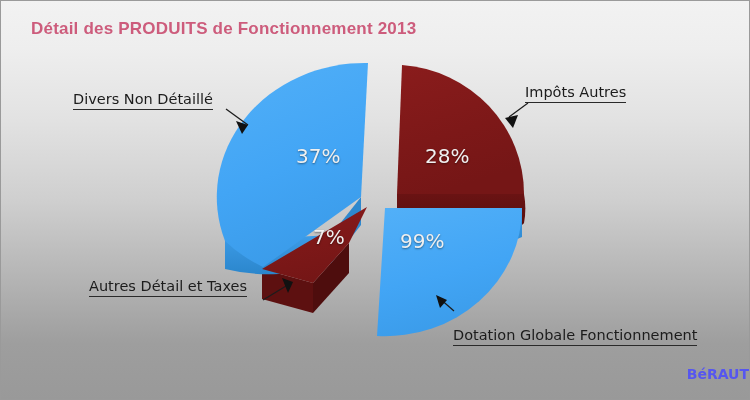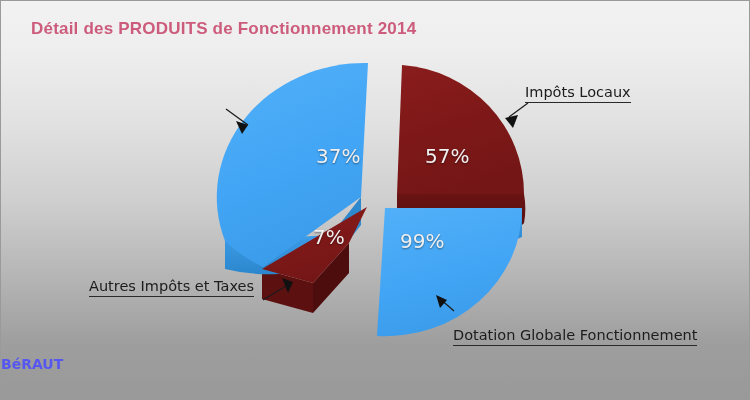--- a/index.html
+++ b/index.html
@@ -57,53 +57,54 @@
     color:#f0f0f0;
     font-size:20px;
     font-family:"DejaVu Sans", sans-serif;
     text-shadow:0 1px 2px rgba(0,0,0,.45);
     white-space:nowrap;
     pointer-events:none;
   }
   #pct-0{left:424px;top:143px;}   
   #pct-1{left:399px;top:228px;}   
   #pct-2{left:312px;top:224px;}   
-  #pct-3{left:295px;top:143px;margin-left:20px;}   
+  #pct-3{left:295px;top:143px;}   
 
   
   .callout{
     position:absolute;
     font-size:14.5px;
     color:#1c1c1c;
     font-family:"DejaVu Sans", sans-serif;
     white-space:nowrap;
     border-bottom:1px solid #2a2a2a;
     padding-bottom:1px;
     line-height:17px;
   }
   #lbl-divers{left:72px;top:90px;}
   #lbl-impots{left:524px;top:83px;}
   #lbl-autres{left:88px;top:277px;}
   #lbl-dotation{left:452px;top:298px;margin-top:28px;}
 
   
   #footer{
-    position:absolute;left:0;right:0;top:355px;
-    text-align:left;
+    position:absolute;left:0;right:0;top:365px;
+    text-align:right;
     font-size:14px;font-weight:bold;
     color:#5656f0;
     font-family:"DejaVu Sans", sans-serif;
+    padding-left:24px;
   }
 </style>
 </head>
 <body>
 
 <div id="canvas">
 
-  <div id="title">Détail des PRODUITS de Fonctionnement 2014</div>
+  <div id="title">Détail des PRODUITS de Fonctionnement 2013</div>
 
 
   <div id="stage">
 
     <svg id="pie-svg" width="750" height="400" viewBox="0 0 750 400">
       <defs>
         <linearGradient id="gBlueTop" x1="0" y1="0" x2="0.3" y2="1">
           <stop offset="0%" stop-color="#52b0f8"></stop>
           <stop offset="60%" stop-color="#42a5f5"></stop>
           <stop offset="100%" stop-color="#3b9cea"></stop>
@@ -176,25 +177,26 @@
         <path d="M 453 310 L 437 296"></path>
       </g>
       <g fill="#111111">
         <polygon points="247,124 235,120 241,133"></polygon>
         <polygon points="504,117 517,114 512,127"></polygon>
         <polygon points="292,281 281,277 287,292"></polygon>
         <polygon points="435,294 446,299 439,307"></polygon>
       </g>
     </svg>
 
-    <div class="pct" id="pct-0">57%</div>
+    <div class="pct" id="pct-0">28%</div>
     <div class="pct" id="pct-1">99%</div>
     <div class="pct" id="pct-2">7%</div>
     <div class="pct" id="pct-3">37%</div>
 
-    <div class="callout" id="lbl-impots">Impôts Locaux</div>
-    <div class="callout" id="lbl-autres">Autres Impôts et Taxes</div>
+    <div class="callout" id="lbl-divers">Divers Non Détaillé</div>
+    <div class="callout" id="lbl-impots">Impôts Autres</div>
+    <div class="callout" id="lbl-autres">Autres Détail et Taxes</div>
     <div class="callout" id="lbl-dotation">Dotation Globale Fonctionnement</div>
   </div>
 
   <div id="footer">BéRAUT</div>
 
 </div>
 
 </body></html>

